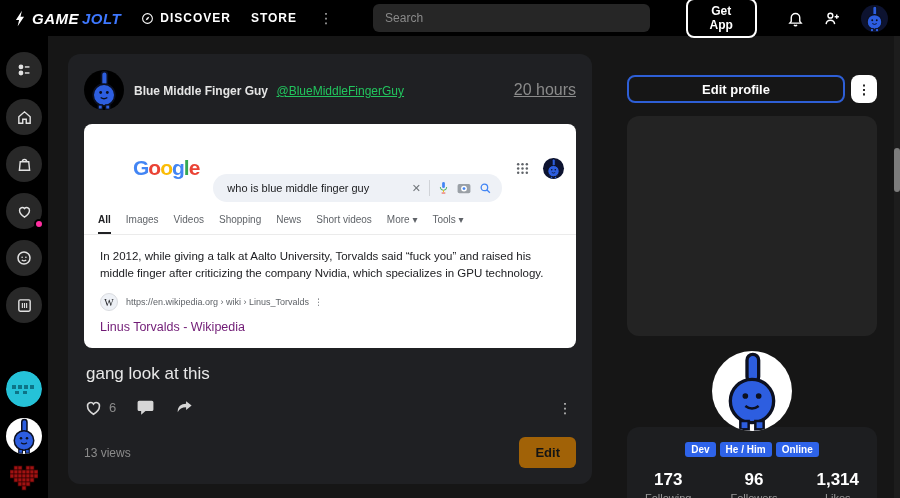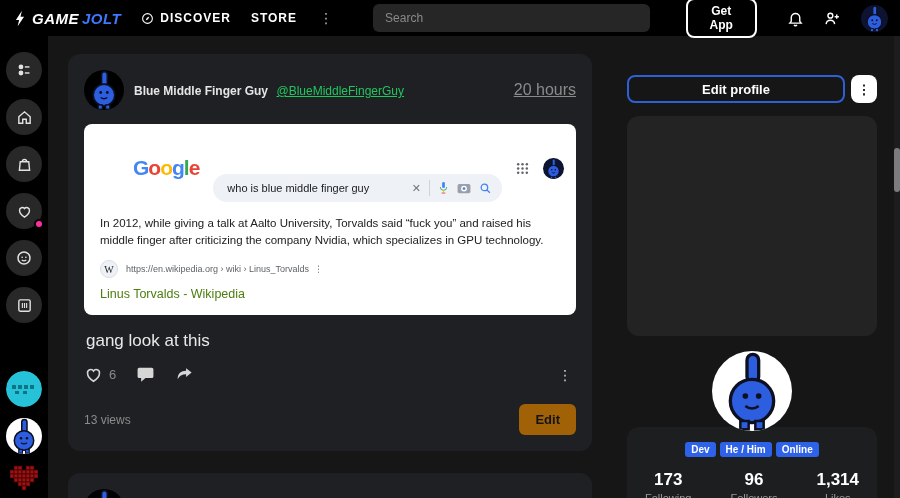--- a/index.html
+++ b/index.html
@@ -54,21 +54,21 @@
   .gtabs{display:flex;gap:15px;padding:12px 14px 0 14px;font-size:10px;color:#5f6368;border-bottom:1px solid #ebebeb;}
   .gtab{padding-bottom:7px;cursor:pointer;white-space:nowrap;}
   .gtab.active{color:#202124;border-bottom:2px solid #202124;font-weight:bold;}
   .gbody{padding:13px 16px 13px 16px;}
   .gsnippet{font-size:11.5px;line-height:1.45;max-width:445px;color:#202124;}
   .gsource{display:flex;align-items:center;gap:8px;margin-top:12px;cursor:pointer;}
   .gfav{width:18px;height:18px;border-radius:50%;background:#eef1f6;border:1px solid #dadce0;display:flex;align-items:center;justify-content:center;font-family:"Liberation Serif",serif;font-size:10px;color:#202124;flex-shrink:0;}
   .gsite{font-size:10.5px;color:#202124;line-height:1.2;}
   .gurl{font-size:9px;color:#5f6368;display:flex;align-items:center;gap:5px;}
   .gkebab{color:#5f6368;font-size:9px;cursor:pointer;}
-  .glink{display:inline-block;color:#4d7c0f;font-size:12.5px;margin-top:9px;cursor:pointer;}
+  .glink{display:inline-block;color:#701a75;font-size:12.5px;margin-top:9px;cursor:pointer;}
 
   .post-text{font-size:17px;color:#e8e8e8;margin:16px 0 14px 2px;}
   .actions{display:flex;align-items:center;gap:20px;color:#d6d6d6;margin-top:6px;}
   .action{display:flex;align-items:center;gap:6px;cursor:pointer;}
   .like-count{color:#8b8b8b;font-size:13px;}
   .actions .spacer{flex:1;}
   .post-kebab{color:#cfcfcf;font-size:14px;cursor:pointer;padding:0 4px;}
   .meta{display:flex;align-items:center;justify-content:space-between;margin-top:20px;}
   .views{color:#8b8b8b;font-size:12px;}
   .edit-btn{background:#a16207;color:#141414;font-weight:bold;font-size:13px;border:none;border-radius:6px;padding:8px 16px;cursor:pointer;font-family:inherit;}
@@ -332,20 +332,30 @@
               <circle cx="15" cy="15" r="1.7"></circle>
             </svg>
         </span>
         <div class="g-avatar">
           <svg viewBox="0 0 48 48" width="100%" height="100%">
               <use href="#bmfg"></use>
             </svg>
         </div>
       </div>
 
+      <div class="gtabs">
+        <span class="gtab active">All</span>
+        <span class="gtab">Images</span>
+        <span class="gtab">Videos</span>
+        <span class="gtab">Shopping</span>
+        <span class="gtab">News</span>
+        <span class="gtab">Short videos</span>
+        <span class="gtab">More ▾</span>
+        <span class="gtab">Tools ▾</span>
+      </div>
 
       <div class="gbody">
         <p class="gsnippet">In 2012, while giving a talk at Aalto University, Torvalds said “fuck you” and raised his middle finger after criticizing the company Nvidia, which specializes in GPU technology.</p>
         <div class="gsource">
           <span class="gfav">W</span>
           <span>
             <div class="gurl">
                 <span>https://en.wikipedia.org › wiki › Linus_Torvalds</span>
                 <span class="gkebab">⋮</span>
               </div>

